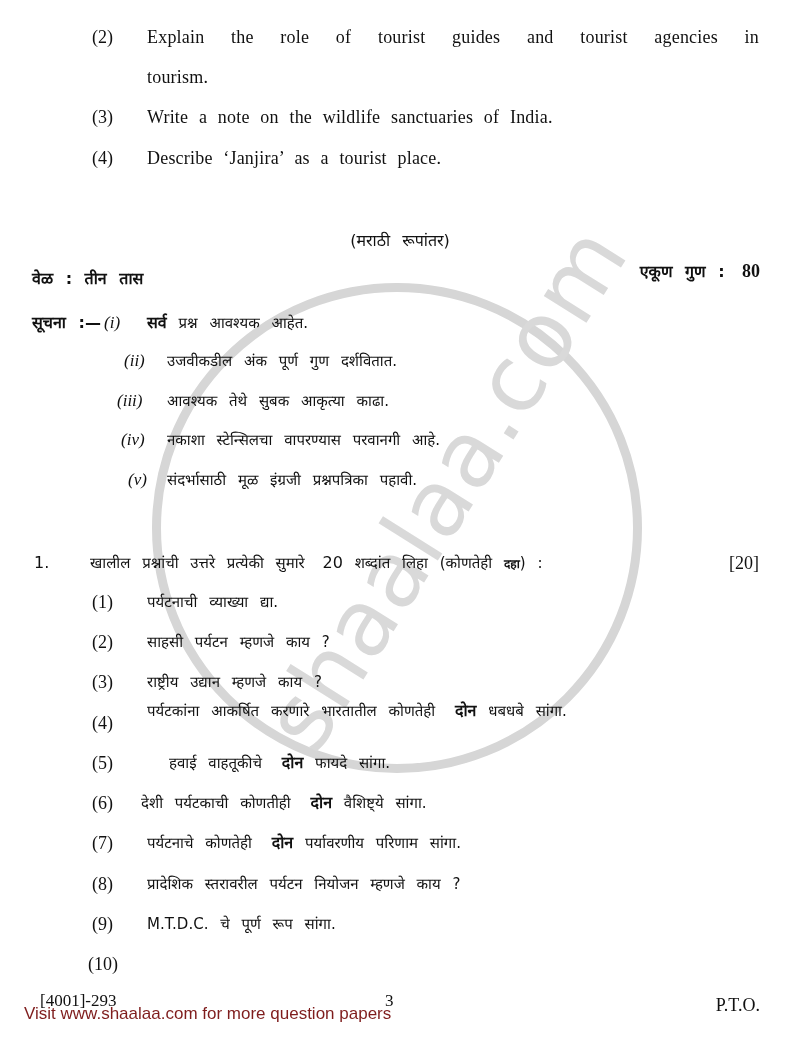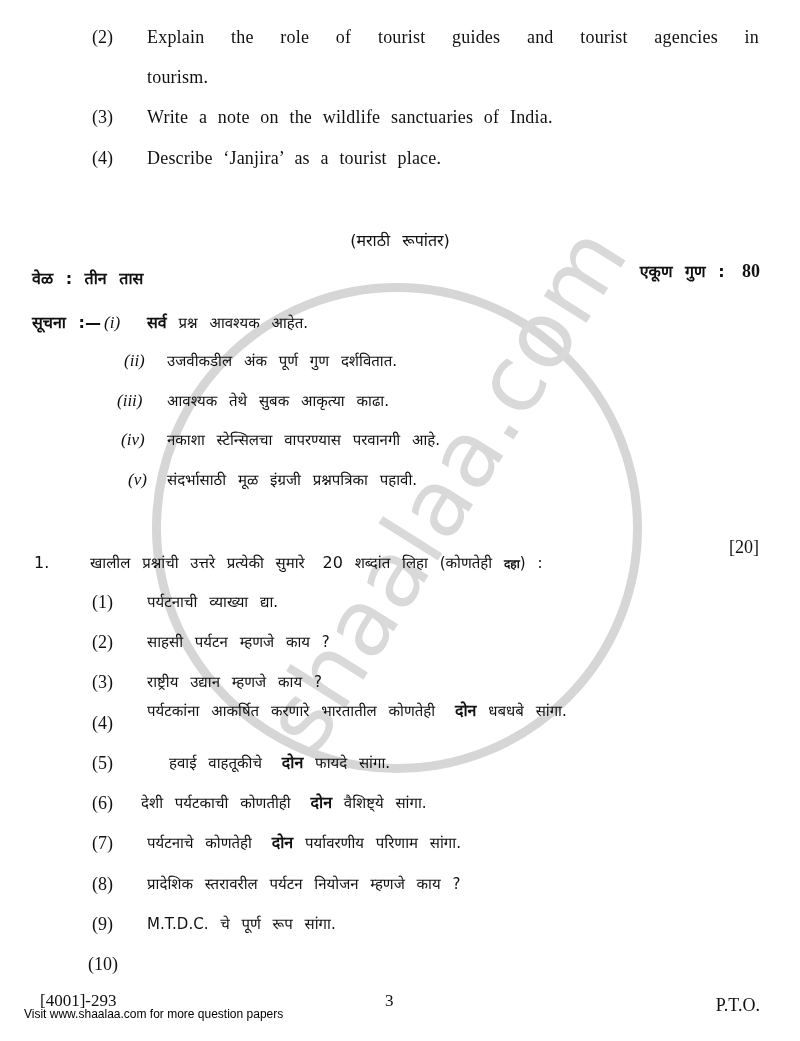--- a/index.html
+++ b/index.html
@@ -51,21 +51,21 @@
       font-size: 92px;
       color: #d9d9d9;
       transform: rotate(-58deg);
       transform-origin: center center;
       z-index: 0;
       letter-spacing: 1px;
     }
     .content { position: absolute; left: 0; top: 0; width: 800px; height: 1041px; z-index: 1; }
 
     .footer-code { font-family: "Liberation Serif", serif; font-size: 17px; }
-    .footer-visit { font-family: "Liberation Sans", "DejaVu Sans", sans-serif; font-size: 12px; color: #000000; }
+    .footer-visit { font-family: "Liberation Sans", "DejaVu Sans", sans-serif; font-size: 17px; color: #7f1d1d; }
   </style>
 </head>
 <body>
 
 <div class="page">
 
   <div class="wm-circle"></div>
   <div class="wm-text">shaalaa.com</div>
 
   <div class="content">
@@ -107,21 +107,21 @@
     <div class="line roman" style="left:128px; top:469px;">(v)</div>
     <div class="line mr" style="left:167px; top:469px;">संदर्भासाठी मूळ इंग्रजी प्रश्नपत्रिका पहावी.</div>
 
     <div class="line" style="left:34px; top:552px; font-family:'DejaVu Sans',sans-serif; font-size:16px;">1.</div>
     <div class="line mr" style="left:90px; top:552px;">
       <span>खालील प्रश्नांची उत्तरे प्रत्येकी सुमारे</span>
       <span style="font-size:16px; margin-left:6px;">20</span>
       <span>शब्दांत लिहा (कोणतेही</span>
       <span class="b" style="font-size:12px;">दहा</span><span>) :</span>
     </div>
-    <div class="line num" style="right:41px; top:536px;">[20]</div>
+    <div class="line num" style="right:41px; top:552px;">[20]</div>
 
     <div class="line num" style="left:92px; top:591px;">(1)</div>
     <div class="line mr" style="left:147px; top:591px;">पर्यटनाची व्याख्या द्या.</div>
 
     <div class="line num" style="left:92px; top:631px;">(2)</div>
     <div class="line mr" style="left:147px; top:631px;">साहसी पर्यटन म्हणजे काय ?</div>
 
     <div class="line num" style="left:92px; top:671px;">(3)</div>
     <div class="line mr" style="left:147px; top:671px;">राष्ट्रीय उद्यान म्हणजे काय ?</div>
 

